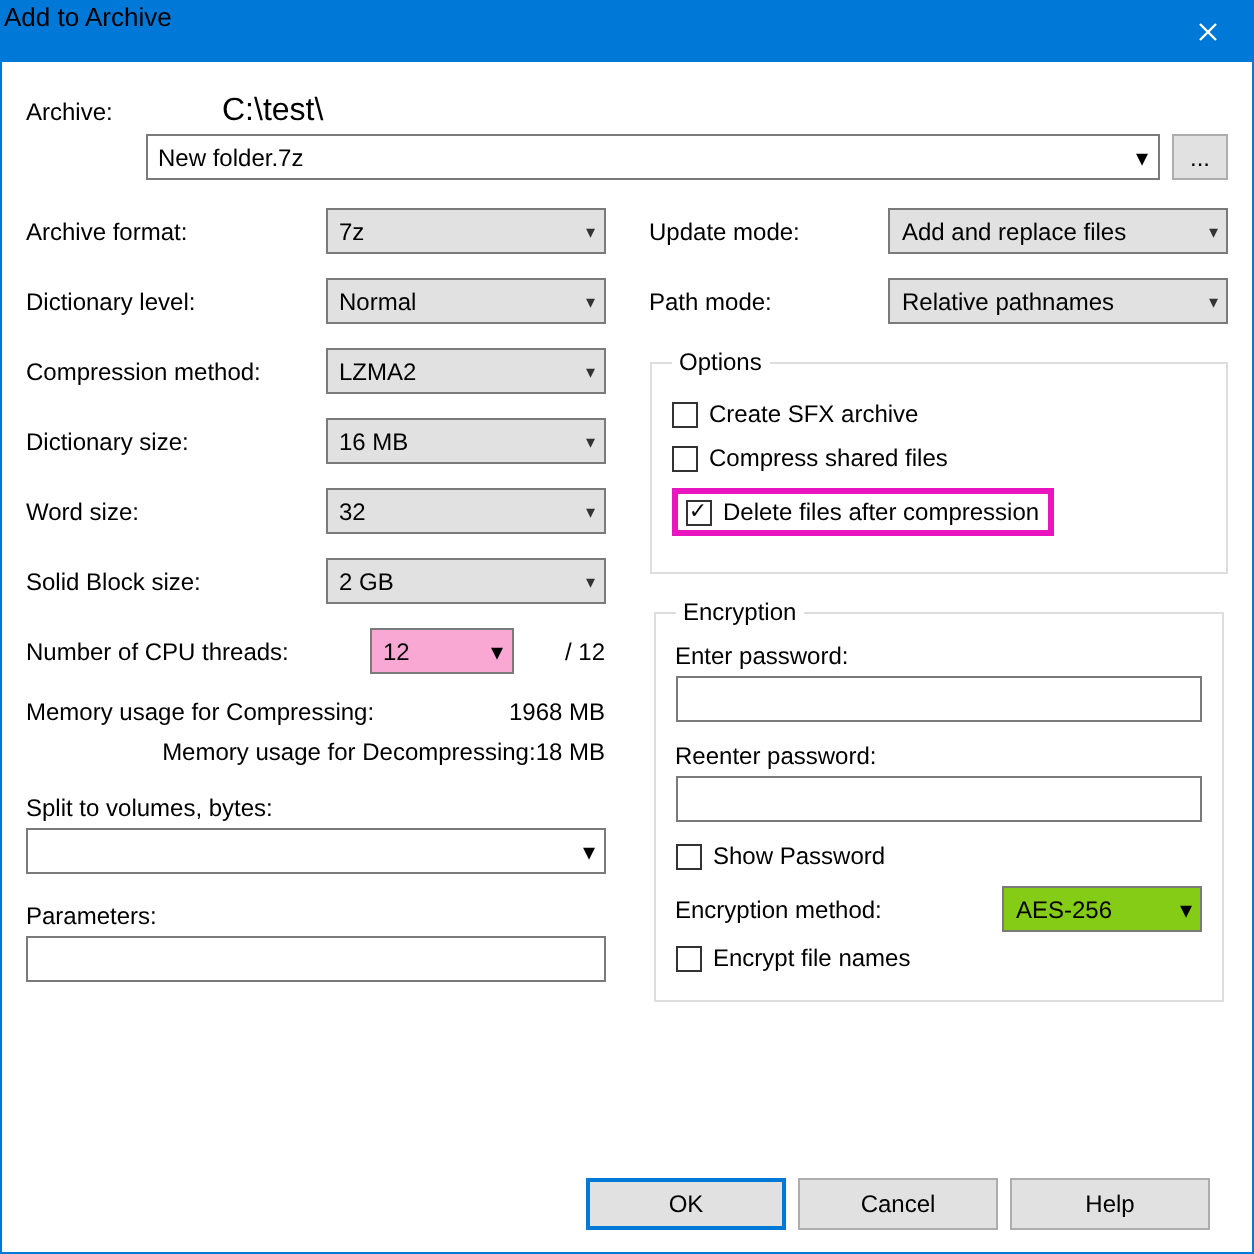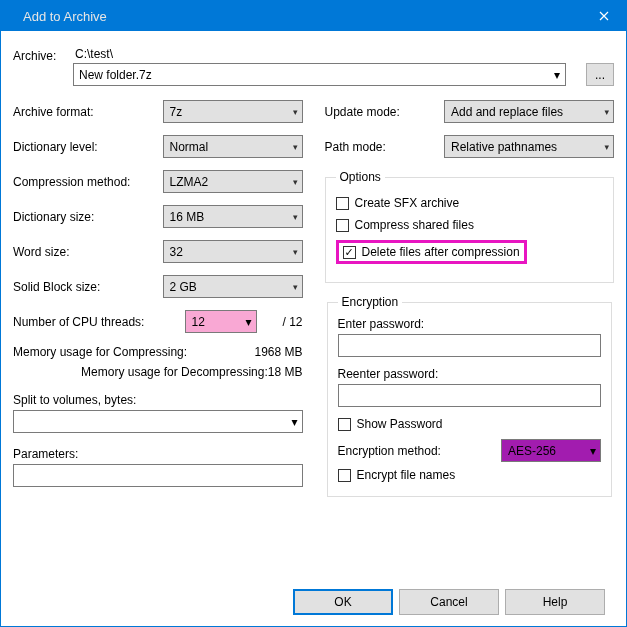--- a/index.html
+++ b/index.html
@@ -10,25 +10,24 @@
     height: 627px;
     font-family: "Segoe UI", Tahoma, sans-serif;
     font-size: 12px;
     background: #fff;
     color: #000;
     border: 1px solid #0078d7;
     overflow: hidden;
   }
   .titlebar {
     background: #0078d7;
-    color: #e5e5e5;
+    color: #000000;
     height: 30px;
     display: flex;
-    align-items: center;
-    padding-left: 22px;
+    padding-left: 1px;
     font-size: 13px;
     justify-content: space-between;
   }
   .titlebar .close {
     width: 45px;
     height: 30px;
     display:flex;
     align-items:center;
     justify-content:center;
     color:#fff;
@@ -37,22 +36,22 @@
   .content {
     padding: 10px 12px 10px 12px;
   }
   .archive-row {
     display: flex;
     align-items: flex-start;
     margin: 6px 0 14px 0;
   }
   .archive-row .lbl { width: 60px; padding-top:2px;}
   .archive-row .right { flex: 1; }
-  .path-text { font-size:12px; padding-left:2px; }
-  .archive-input-row { display:flex; gap:20px; margin-top:2px;}
+  .path-text { font-size:16px; padding-left:2px;margin-left:36px; }
+  .archive-input-row { display:flex; gap:6px; margin-top:2px;}
   .name-select {
     flex:1;
     height:23px;
     border:1px solid #7a7a7a;
     background:#fff;
     display:flex;
     align-items:center;
     padding:0 5px;
     justify-content:space-between;
   }
@@ -111,21 +110,21 @@
   .highlight {
     border:3px solid #e815c1;
     padding:2px 4px;
     display:inline-flex;
     align-items:center;
     gap:6px;
   }
   .enc-input { width:100%; height:23px; border:1px solid #7a7a7a;background:#fff;margin-top:2px;margin-bottom:10px;}
   .enc-method-row { display:flex; align-items:center; margin:6px 0;}
   .enc-method-row .flabel{flex:1;}
-  .enc-select{width:100px;height:23px;border:1px solid #7a7a7a;background:#a21caf;display:flex;align-items:center;justify-content:space-between;padding:0 4px 0 6px;}
+  .enc-select{width:100px;height:23px;border:1px solid #7a7a7a;background:#84cc16;display:flex;align-items:center;justify-content:space-between;padding:0 4px 0 6px;}
   .button-bar {
     position:absolute;
     bottom:12px; left:0; right:0;
     display:flex;
     justify-content:flex-end;
     gap:6px;
     padding-right:22px;
   }
   .btn {
     width:100px;height:26px;

